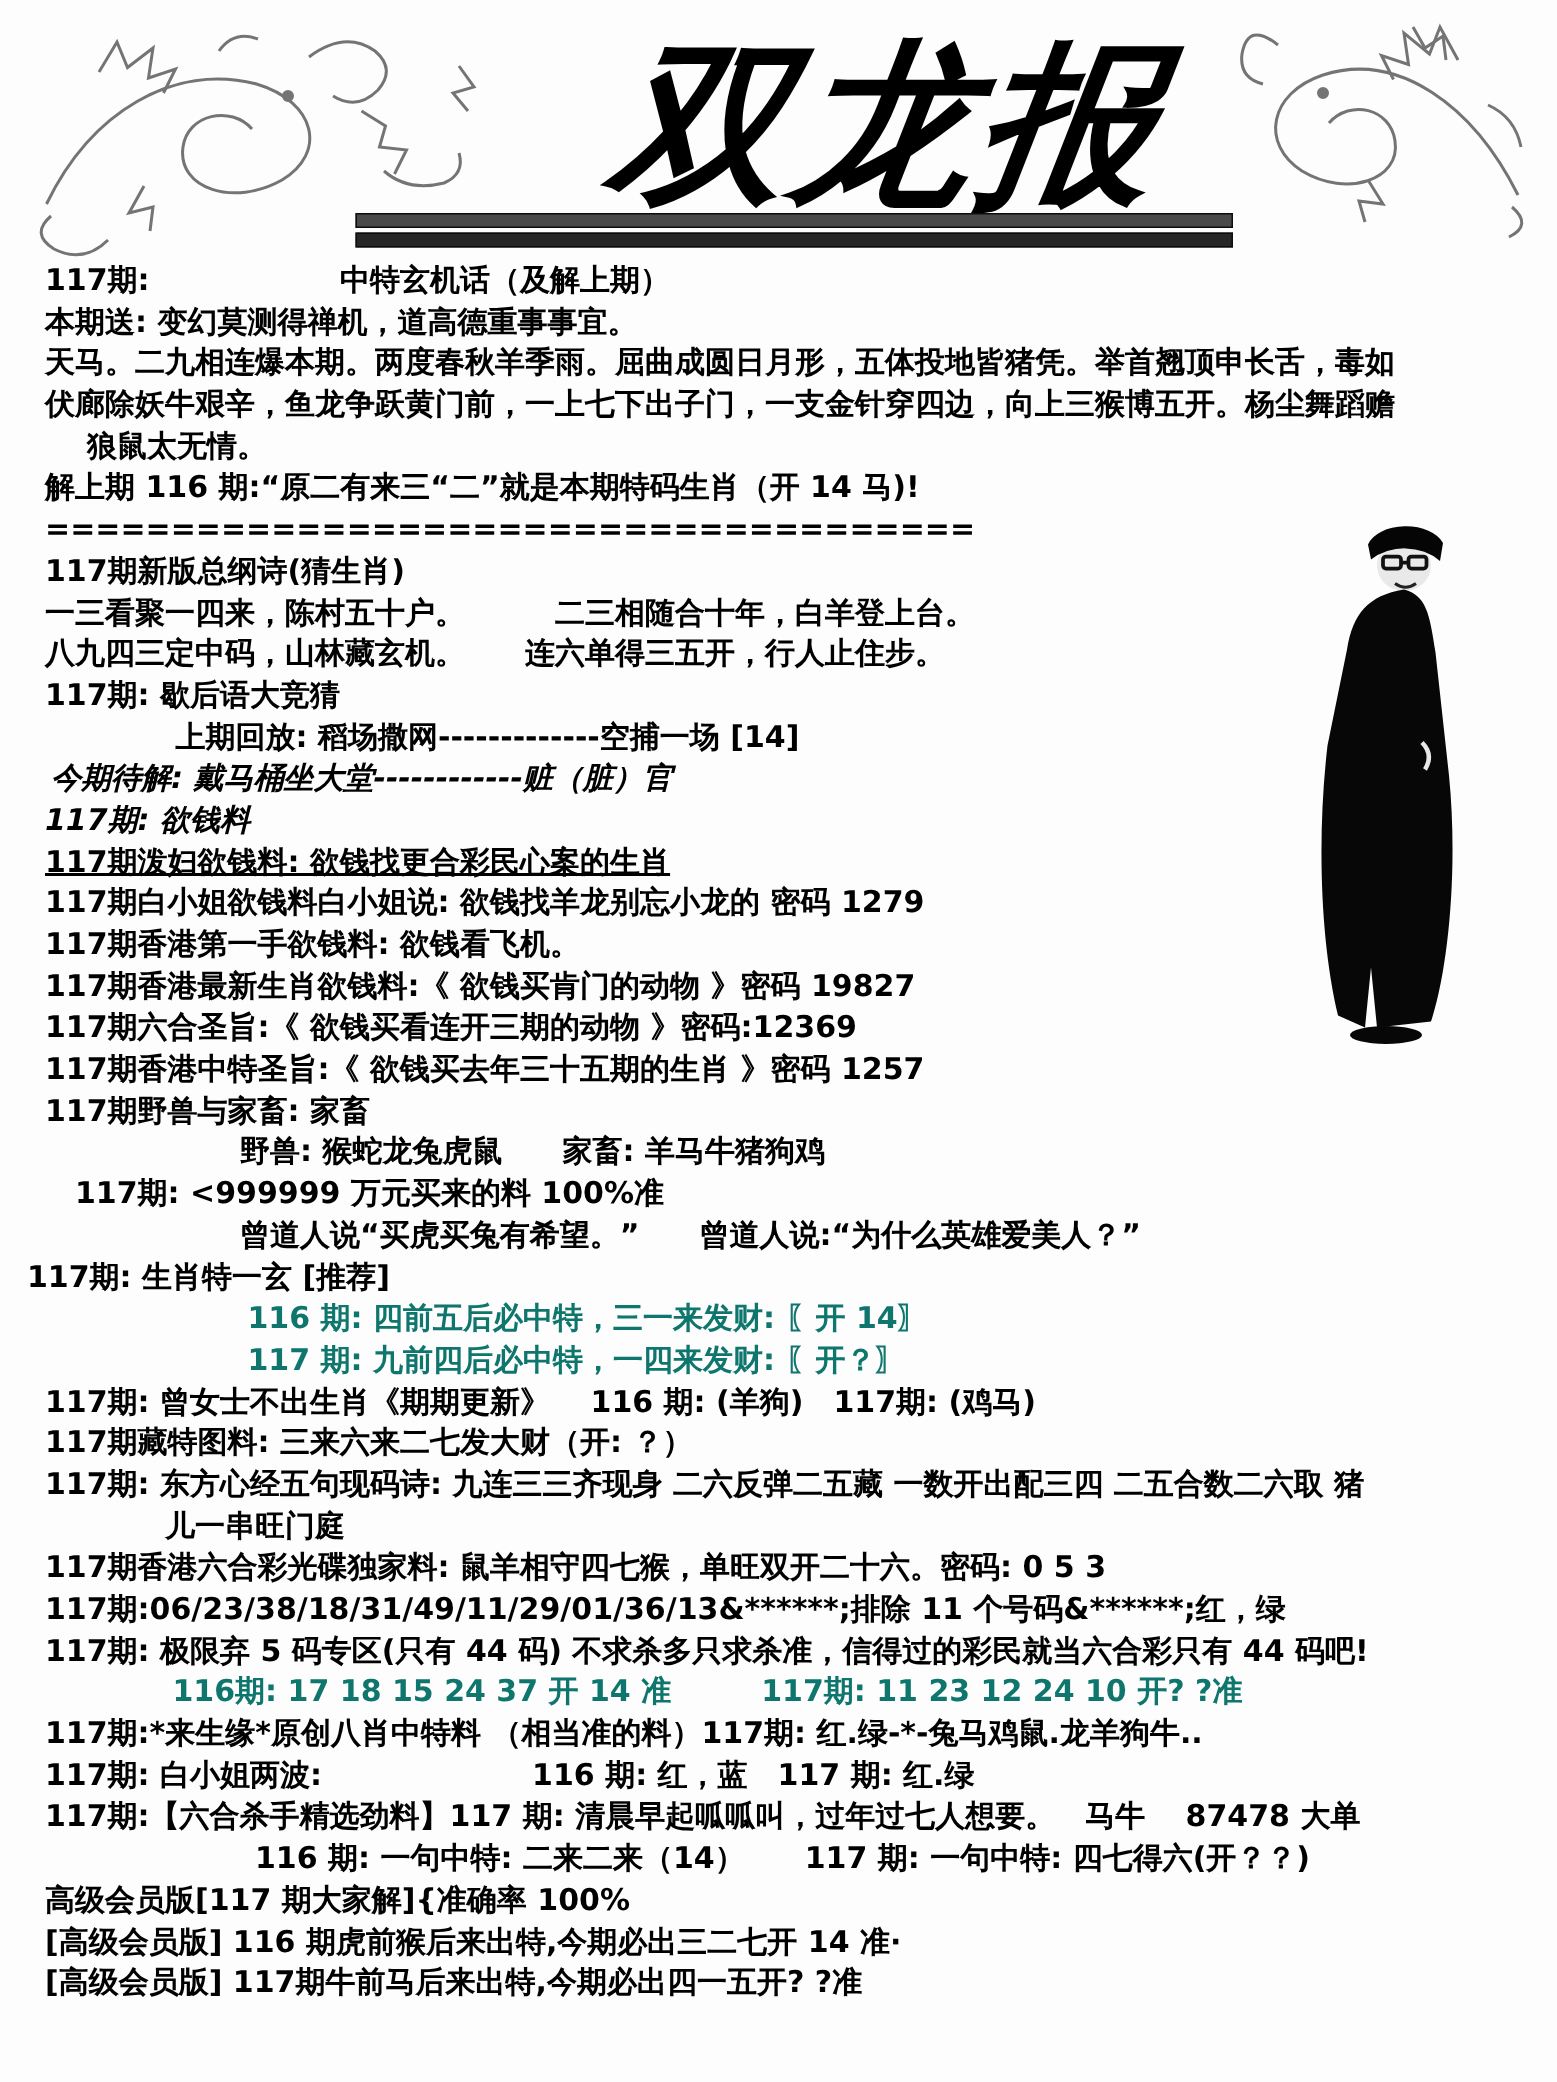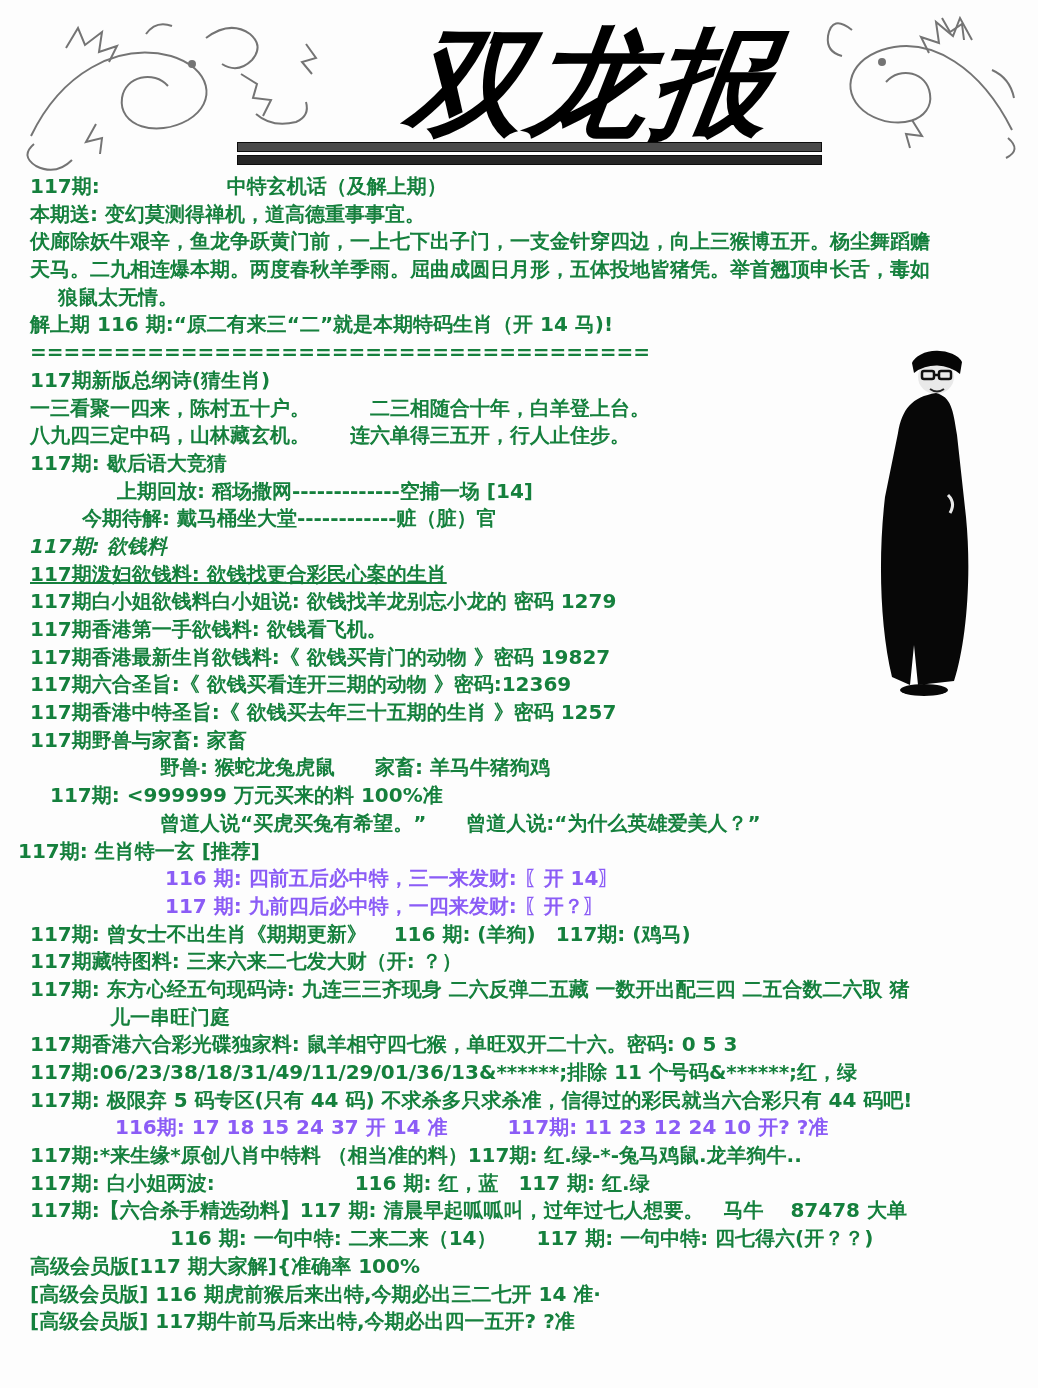--- a/index.html
+++ b/index.html
@@ -13,22 +13,22 @@
         font-family:"DejaVu Serif",serif;}
   .rule{position:absolute;left:237px;width:583px;height:8px;border:1px solid #0d0d0d;}
   .rule-top{top:142px;background:#4a4a4a;}
   .rule-bottom{top:155px;background:#262626;}
   .dragon{position:absolute;}
   .dragon-left{left:6px;top:4px;}
   .dragon-right{left:822px;top:0px;}
   
   .content{position:absolute;left:0;top:173px;width:1038px;}
   .line{font-size:20px;font-weight:bold;line-height:27.7px;height:27.7px;
-        white-space:nowrap;color:#15803d;}
-  .line.faded{color:#8b5cf6;}
+        white-space:nowrap;color:#000000;}
+  .line.faded{color:#0f766e;}
   
   .figure{position:absolute;left:852px;top:345px;width:165px;height:352px;}
 </style>
 </head>
 <body>
 
 <div class="page">
 
   <div class="masthead">
 
@@ -62,31 +62,31 @@
       </g>
     </svg>
 
     <div class="rule rule-top"></div>
     <div class="rule rule-bottom"></div>
   </div>
 
   <div class="content">
       <div class="line" style="padding-left: 30px;">117期: 　　　　　　中特玄机话（及解上期）</div>
       <div class="line" style="padding-left: 30px;">本期送: 变幻莫测得禅机，道高德重事事宜。</div>
+      <div class="line" style="padding-left: 30px;">天马。二九相连爆本期。两度春秋羊季雨。屈曲成圆日月形，五体投地皆猪凭。举首翘顶申长舌，毒如</div>
       <div class="line" style="padding-left: 30px;">伏廊除妖牛艰辛，鱼龙争跃黄门前，一上七下出子门，一支金针穿四边，向上三猴博五开。杨尘舞蹈赡</div>
-      <div class="line" style="padding-left: 30px;">天马。二九相连爆本期。两度春秋羊季雨。屈曲成圆日月形，五体投地皆猪凭。举首翘顶申长舌，毒如</div>
       <div class="line" style="padding-left: 30px; margin-left: 28px;">狼鼠太无情。</div>
       <div class="line" style="padding-left: 30px;">解上期 116 期:“原二有来三“二”就是本期特码生肖（开 14 马)!</div>
       <div class="line" style="padding-left: 30px;">=====================================</div>
       <div class="line" style="padding-left: 30px;">117期新版总纲诗(猜生肖)</div>
       <div class="line" style="padding-left: 30px;">一三看聚一四来，陈村五十户。　　　二三相随合十年，白羊登上台。</div>
       <div class="line" style="padding-left: 30px;">八九四三定中码，山林藏玄机。　　连六单得三五开，行人止住步。</div>
       <div class="line" style="padding-left: 30px;">117期: 歇后语大竞猜</div>
       <div class="line" style="padding-left: 117px;">上期回放: 稻场撒网-------------空捕一场 [14]</div>
-      <div class="line" style="padding-left: 82px;">今期待解: 戴马桶坐大堂------------赃（脏）官</div>
+      <div class="line" style="padding-left: 34px; font-style: italic;">今期待解: 戴马桶坐大堂------------赃（脏）官</div>
       <div class="line" style="padding-left: 30px; font-style: italic;">117期: 欲钱料</div>
       <div class="line" style="padding-left: 30px; text-decoration: underline;">117期泼妇欲钱料: 欲钱找更合彩民心案的生肖</div>
       <div class="line" style="padding-left: 30px;">117期白小姐欲钱料白小姐说: 欲钱找羊龙别忘小龙的 密码 1279</div>
       <div class="line" style="padding-left: 30px;">117期香港第一手欲钱料: 欲钱看飞机。</div>
       <div class="line" style="padding-left: 30px;">117期香港最新生肖欲钱料:《 欲钱买肯门的动物 》密码 19827</div>
       <div class="line" style="padding-left: 30px;">117期六合圣旨:《 欲钱买看连开三期的动物 》密码:12369</div>
       <div class="line" style="padding-left: 30px;">117期香港中特圣旨:《 欲钱买去年三十五期的生肖 》密码 1257</div>
       <div class="line" style="padding-left: 30px;">117期野兽与家畜: 家畜</div>
       <div class="line" style="padding-left: 160px;">野兽: 猴蛇龙兔虎鼠　　家畜: 羊马牛猪狗鸡</div>
       <div class="line" style="padding-left: 30px; margin-left: 20px;">117期: &lt;999999 万元买来的料 100%准</div>

